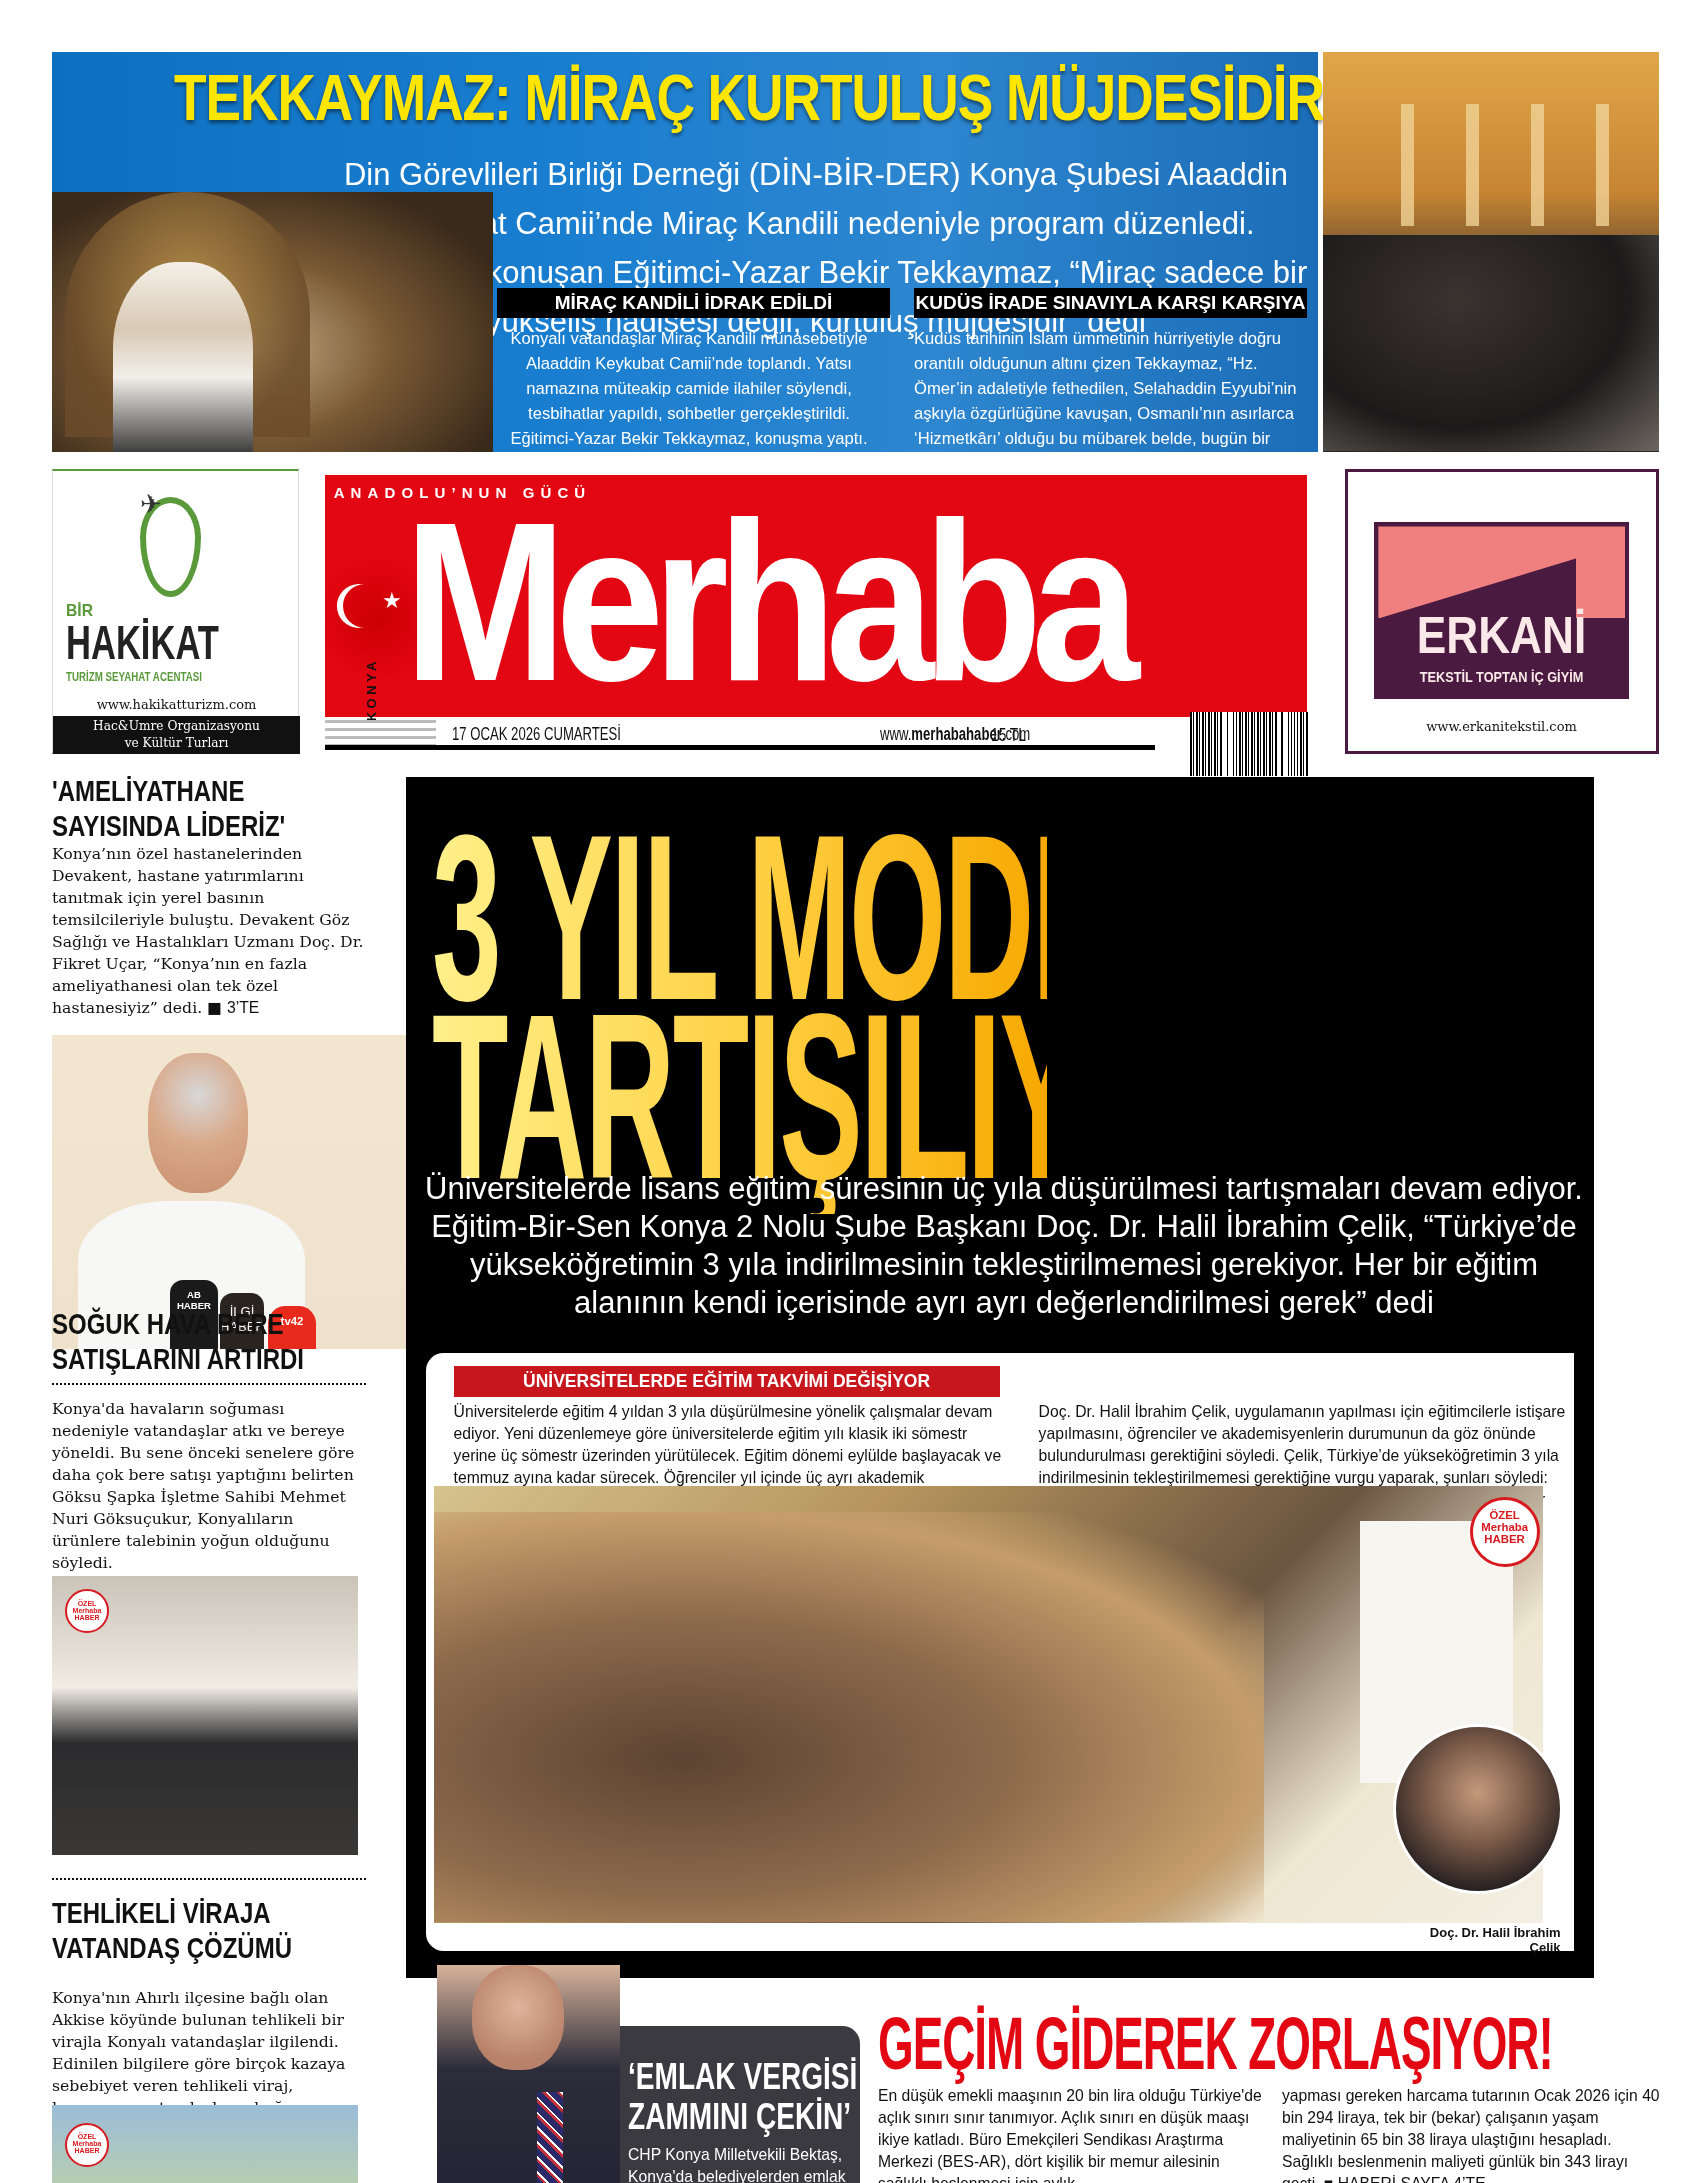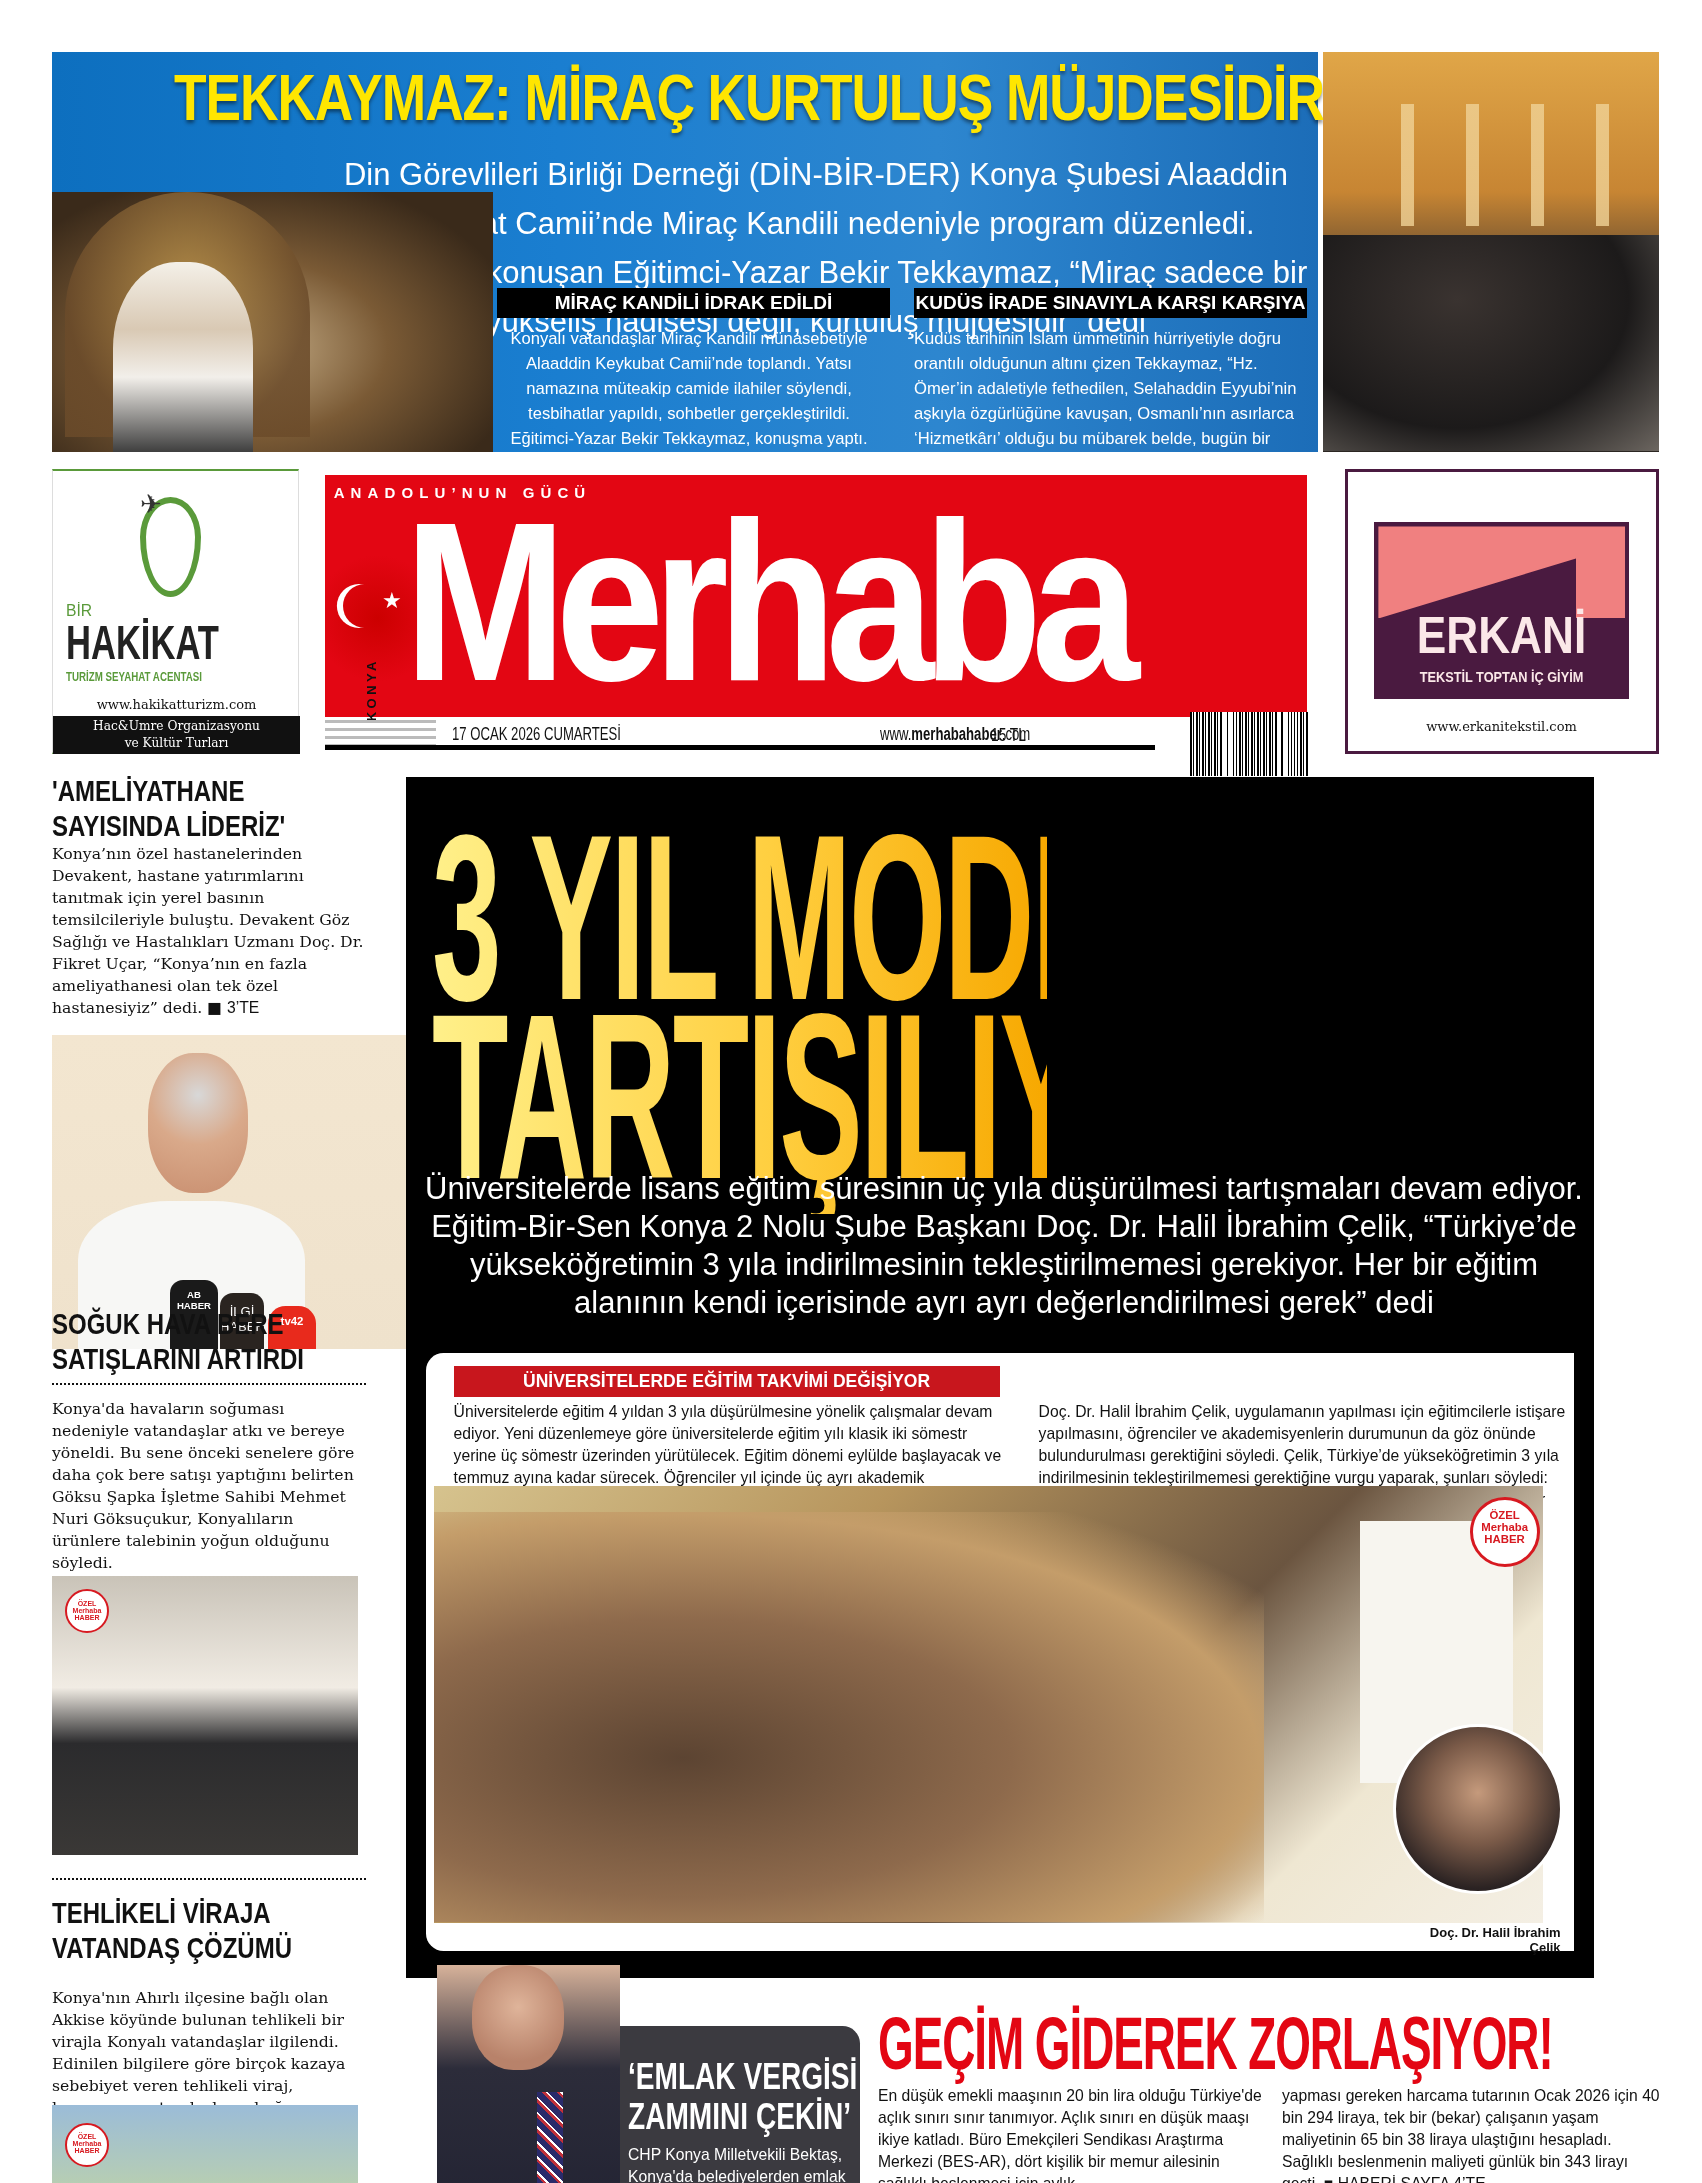--- a/index.html
+++ b/index.html
@@ -79,21 +79,21 @@
   </div>
 </div>
 <div id="mosque-photo" class="abs photo">
   <div class="abs" style="left:26px;top:52px;width:284px;height:122px;background:repeating-linear-gradient(90deg,transparent 0 52px,rgba(240,210,150,.8) 52px 65px)"></div>
   <div class="abs" style="left:0;top:183px;width:336px;height:216px;background:radial-gradient(ellipse at 40% 30%,#3a3330 0%,#1c1a1a 60%,#6c6660 100%)"></div>
 </div>
 
 <div id="ad-hakikat" class="abs">
   <div class="abs" style="left:87px;top:26px;width:61px;height:100px;border:6.1px solid #5a9a3a;border-radius:50% 50% 50% 50%/40% 40% 60% 60%"></div>
   <div class="abs" style="left:87px;top:17.5px;font-size:26px;color:#333">✈</div>
-  <div class="abs" style="left:13px;top:131px;font-size:15.7px;font-weight:normal;color:#5a9a3a">BİR</div>
+  <div class="abs" style="left:13px;top:131px;font-size:15.7px;font-weight:bold;color:#5a9a3a">BİR</div>
   <div class="abs" style="left:13px;top:144px;font-size:48px;font-weight:bold;color:#222;transform:scaleX(.72);transform-origin:left;white-space:nowrap">HAKİKAT</div>
   <div class="abs" style="left:13px;top:199px;font-size:12.2px;font-weight:bold;color:#5a9a3a;transform:scaleX(.8);transform-origin:left;white-space:nowrap">TURİZM SEYAHAT ACENTASI</div>
   <div class="abs serif" style="left:0;top:226px;width:247px;text-align:center;font-size:13px">www.hakikatturizm.com</div>
   <div class="abs serif" style="left:0;top:245px;width:247px;height:38px;background:#111;color:#fff;text-align:center;font-size:12.2px;line-height:17.5px;padding-top:1.7px">
     <div>Hac&amp;Umre Organizasyonu</div>
     <div>ve Kültür Turları</div>
   </div>
 </div>
 
 <div id="masthead-red" class="abs">

